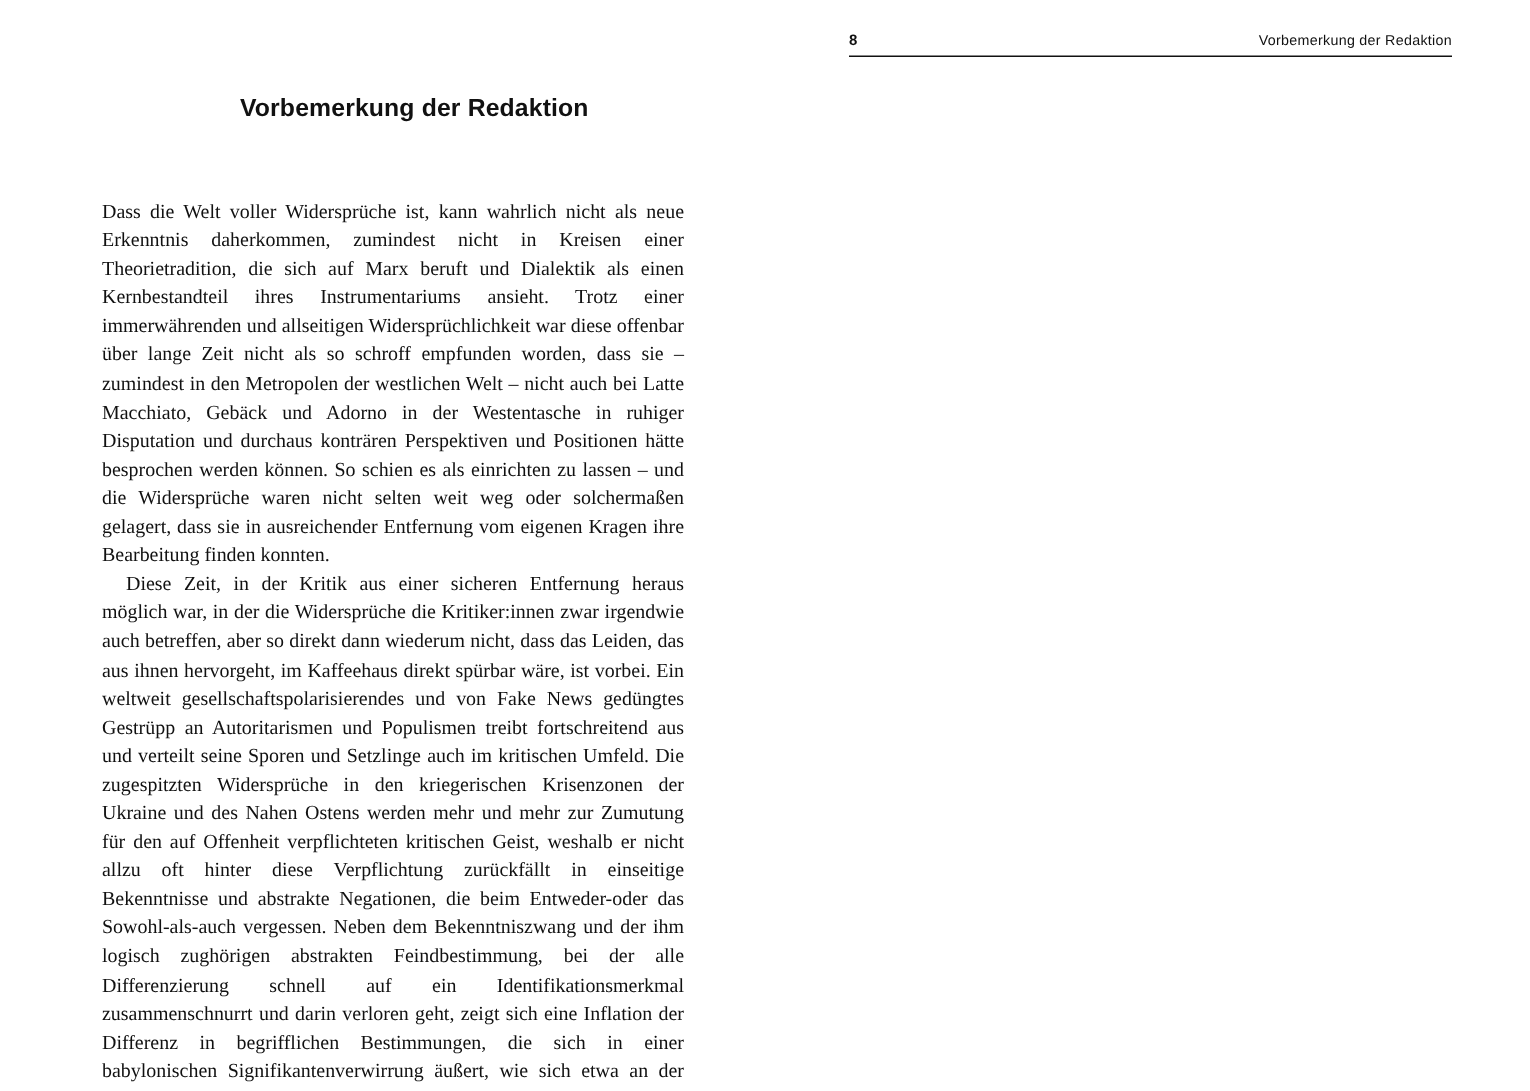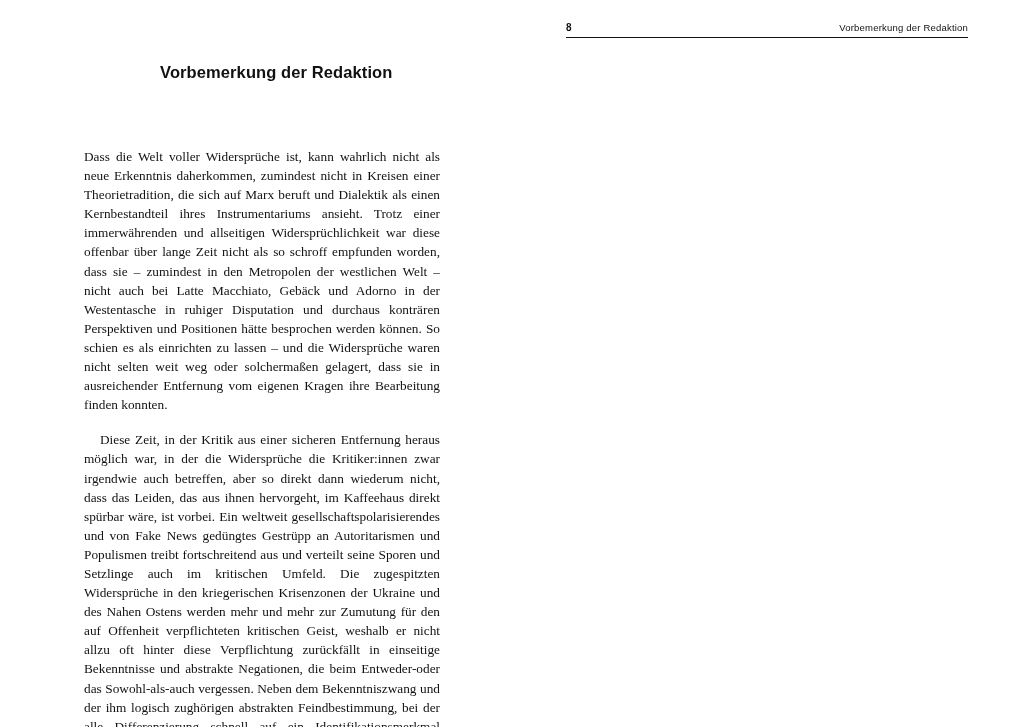--- a/index.html
+++ b/index.html
@@ -78,21 +78,21 @@
     text-justify: inter-word;
     color: #111111;
     hyphens: manual;
   }
   .left-body {
     top: 131px;
     left: 68px;
     width: 388px;
   }
   .textblock p {
-    margin: 16px;
+    margin: 0;
     text-indent: 0;
   }
   .textblock p + p {
     text-indent: 16px;
   }
 </style>
 </head>
 <body>
 
 <div class="page">

